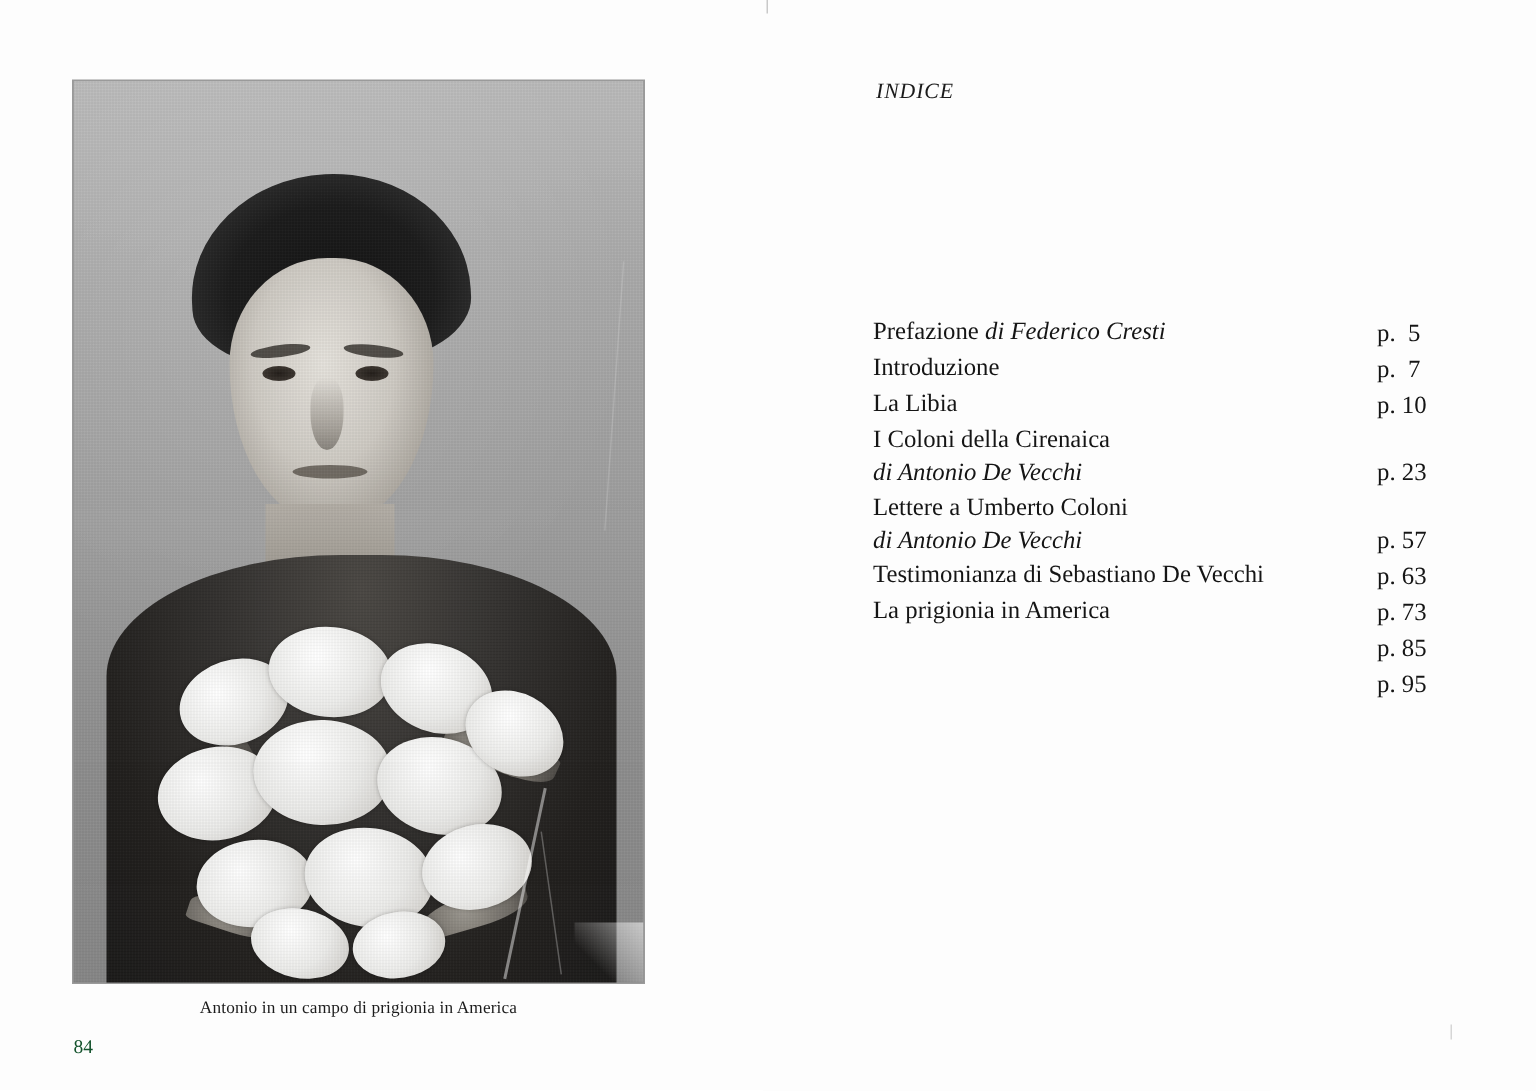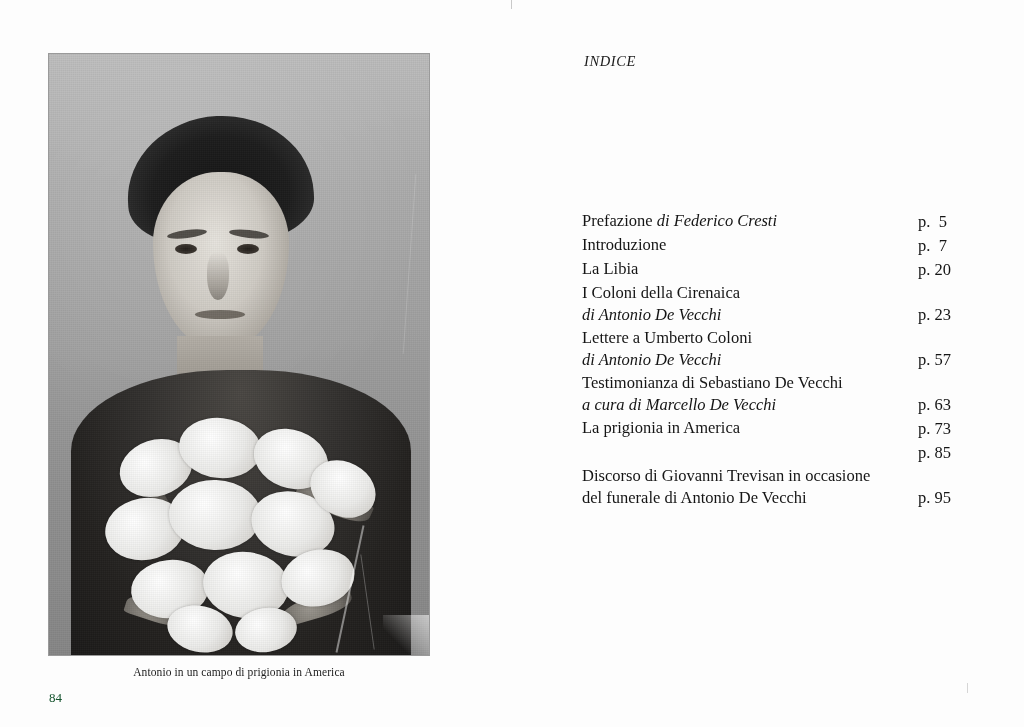--- a/index.html
+++ b/index.html
@@ -297,41 +297,40 @@
         <div class="toc-entry">
           <span class="toc-lines"><span class="ln1"><span>Prefazione </span><span class="it">di Federico Cresti</span></span></span>
           <span class="toc-page">p.  5</span>
         </div>
         <div class="toc-entry">
           <span class="toc-lines"><span class="ln1"><span>Introduzione</span></span></span>
           <span class="toc-page">p.  7</span>
         </div>
         <div class="toc-entry">
           <span class="toc-lines"><span class="ln1"><span>La Libia</span></span></span>
-          <span class="toc-page">p. 20</span>
+          <span class="toc-page">p. 10</span>
         </div>
         <div class="toc-entry">
           <span class="toc-lines"><span class="ln1"><span>I Coloni della Cirenaica</span></span><span class="ln2"><span class="it">di Antonio De Vecchi</span></span></span>
           <span class="toc-page">p. 23</span>
         </div>
         <div class="toc-entry">
           <span class="toc-lines"><span class="ln1"><span>Lettere a Umberto Coloni</span></span><span class="ln2"><span> </span><span class="it">di Antonio De Vecchi</span></span></span>
           <span class="toc-page">p. 57</span>
         </div>
         <div class="toc-entry">
-          <span class="toc-lines"><span class="ln1"><span>Testimonianza di Sebastiano De Vecchi</span></span><span class="ln2"><span class="it">a cura di Marcello De Vecchi</span></span></span>
+          <span class="toc-lines"><span class="ln1"><span>Testimonianza di Sebastiano De Vecchi</span></span></span>
           <span class="toc-page">p. 63</span>
         </div>
         <div class="toc-entry">
           <span class="toc-lines"><span class="ln1"><span>La prigionia in America</span></span></span>
           <span class="toc-page">p. 73</span>
         </div>
         <div class="toc-entry">
           <span class="toc-page">p. 85</span>
         </div>
         <div class="toc-entry">
-          <span class="toc-lines"><span class="ln1"><span>Discorso di Giovanni Trevisan in occasione</span></span><span class="ln2"><span>del funerale di Antonio De Vecchi</span></span></span>
           <span class="toc-page">p. 95</span>
         </div>
       </div>
   </div>
 
 </div>
 
 </body></html>

